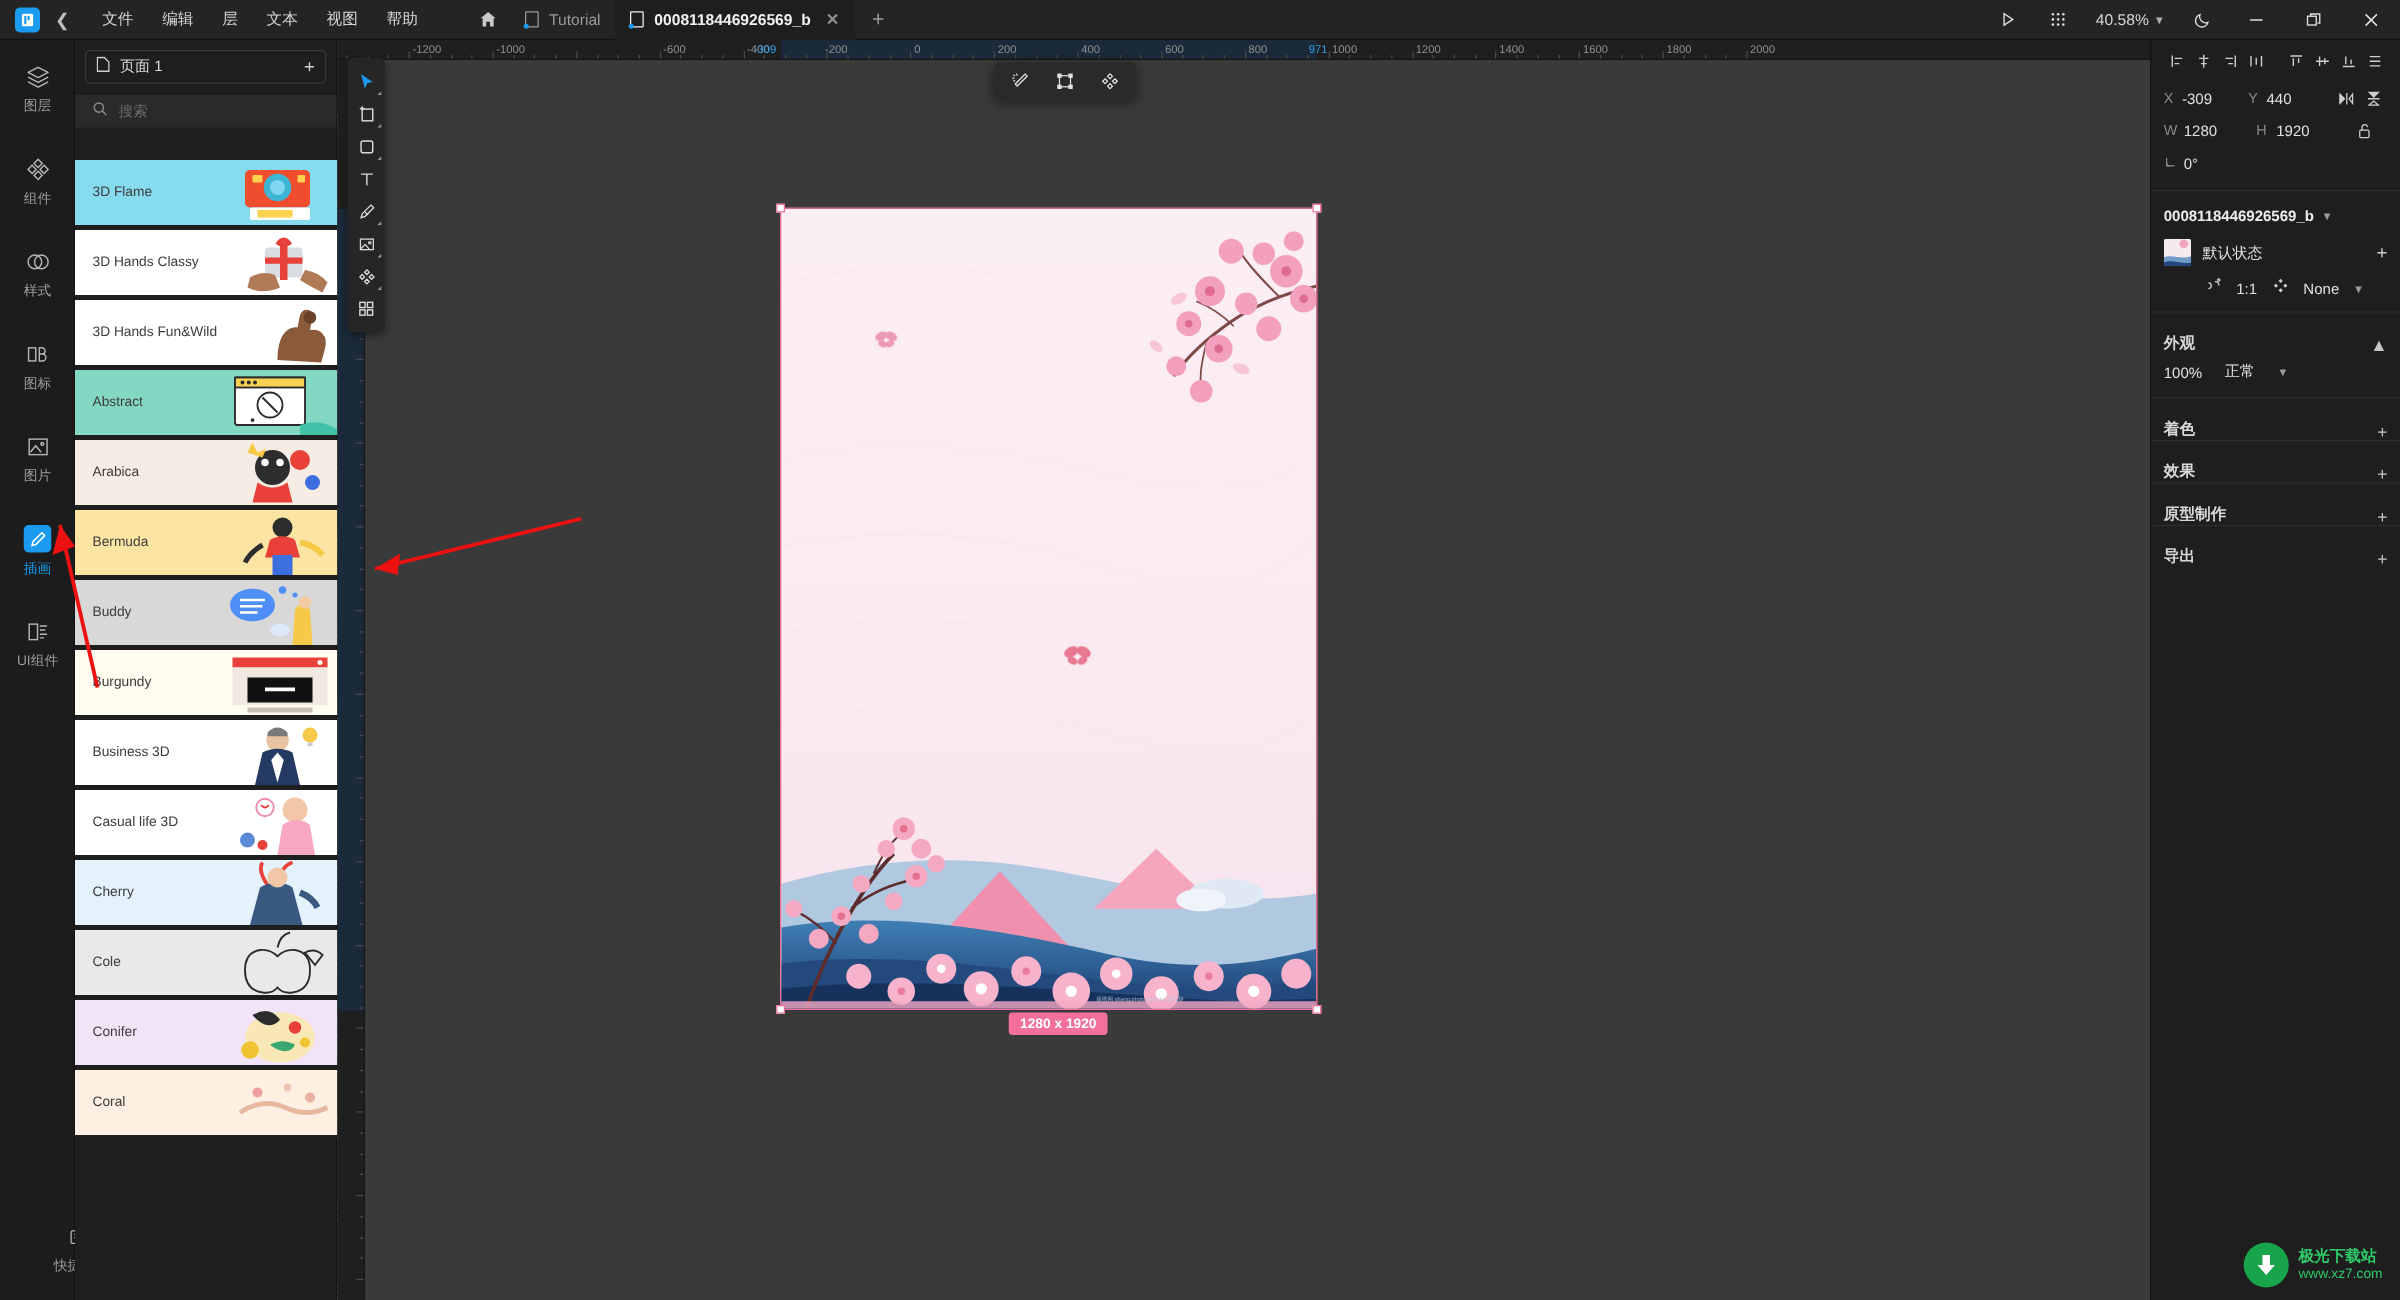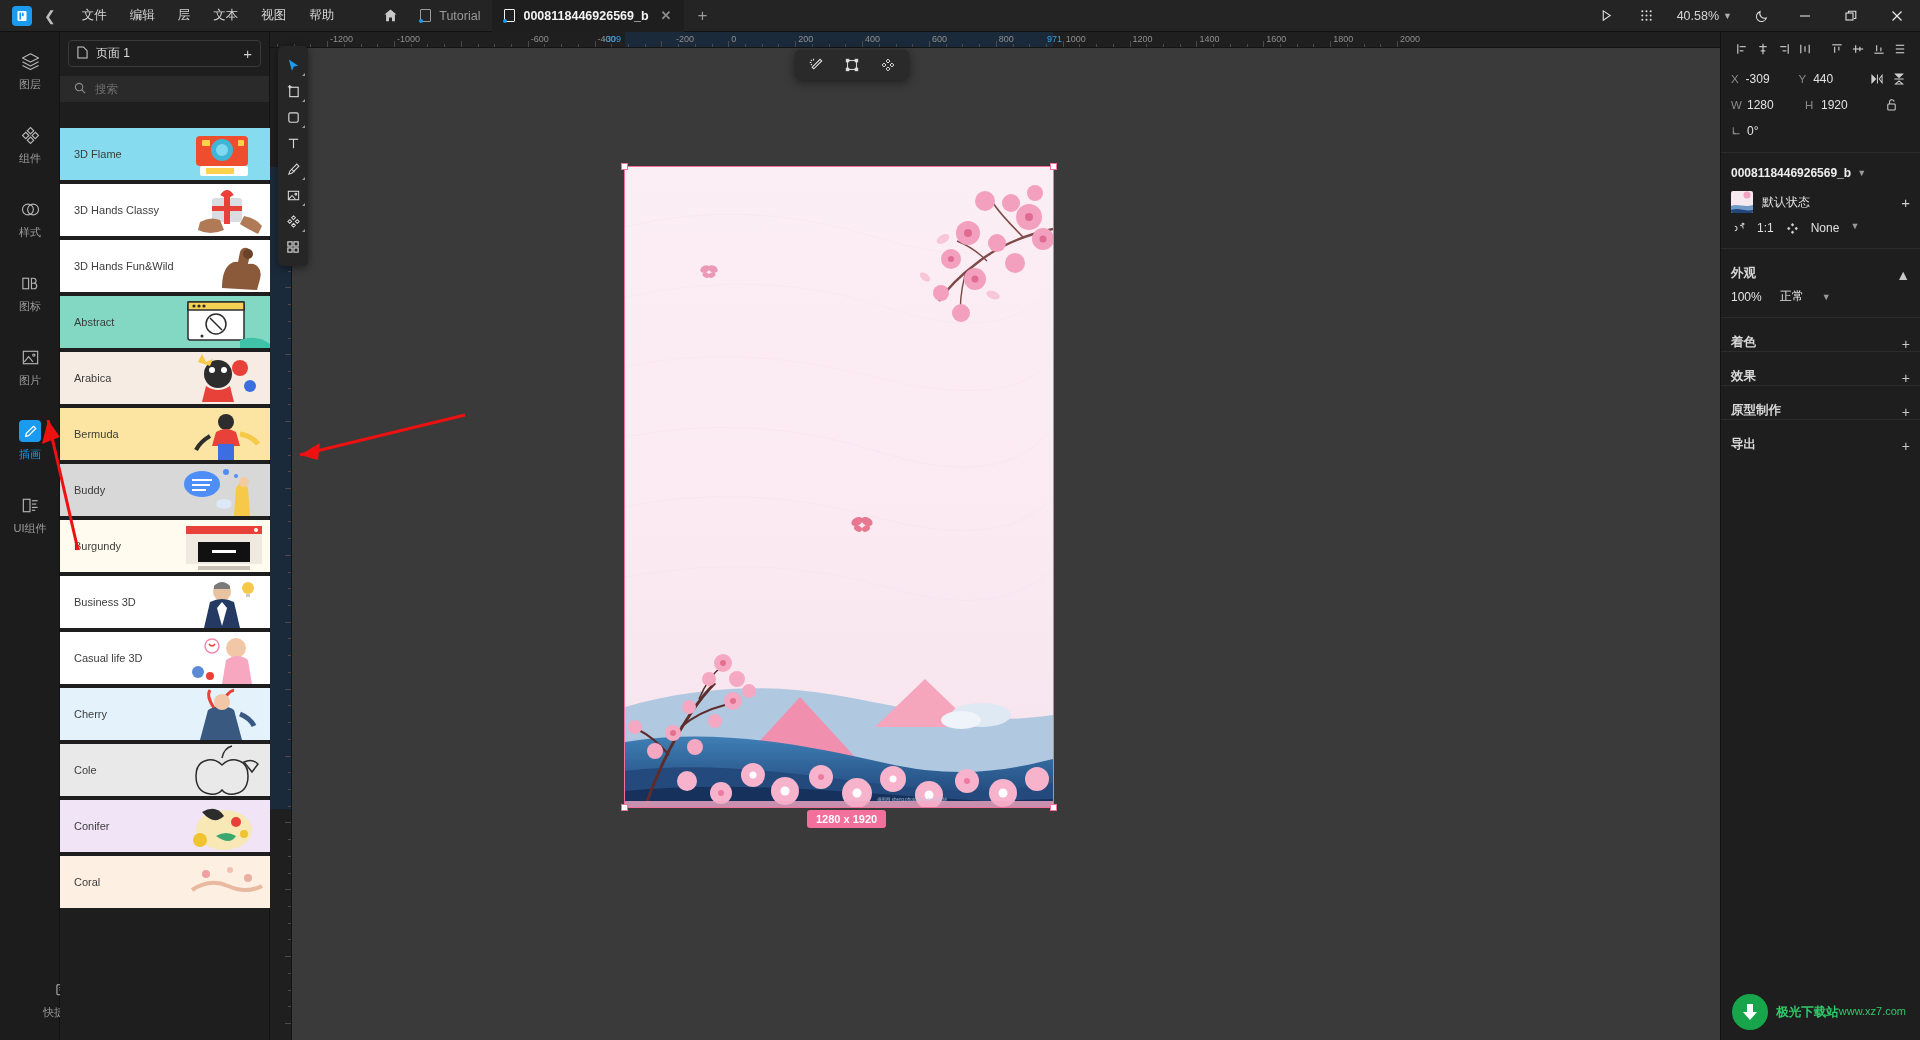--- a/index.html
+++ b/index.html
@@ -161,40 +161,40 @@
   .xy-val { width:58px; color:#e2e2e2; font-size:12px; cursor:text; }
   .xy-ico { width:24px; display:flex; align-items:center; justify-content:center; color:#cfcfcf; cursor:pointer; }
   .rdiv { height:1px; background:#2c2c2c; margin:8px 0; }
   .namerow { display:flex; align-items:center; padding:0 10px; height:24px; gap:6px; }
   .namerow .nv { font-size:12px; color:#ededed; font-weight:bold; }
   .caret { font-size:9px; color:#9a9a9a; }
   .staterow { display:flex; align-items:center; padding:6px 10px 4px; gap:9px; }
   .thumb { width:22px; height:22px; border-radius:2px; overflow:hidden; flex:0 0 auto; }
   .staterow .sl { font-size:12px; color:#e0e0e0; flex:1; }
   .staterow .sp { font-size:15px; color:#cfcfcf; cursor:pointer; line-height:1; }
-  .ratiorow { display:flex; align-items:flex-start; padding:4px 10px 8px; gap:11px; }
+  .ratiorow { display:flex; align-items:center; padding:4px 10px 8px; gap:11px;margin-left:32px; }
   .ratiorow .rv { font-size:12px; color:#e0e0e0; }
   .ratiorow .rn { font-size:12px; color:#e0e0e0; }
   .secthead {
     display:flex; align-items:flex-end; height:34px; padding:0 10px;
     border-top:1px solid #2c2c2c; cursor:pointer;
   }
   .secthead .st { font-size:12.5px; color:#d8d8d8; flex:1; font-weight:bold; }
   .secthead .sa { font-size:14px; color:#c8c8c8; line-height:1; }
   .opacityrow { display:flex; align-items:center; padding:6px 10px 12px; gap:18px; }
   .opacityrow .ov { font-size:12px; color:#e4e4e4; }
   .opacityrow .om { font-size:12px; color:#e4e4e4; }
 
   
   .annot { position:absolute; left:0; top:0; width:1920px; height:1040px; pointer-events:none; z-index:50; }
 
   
   .wm { position:absolute; right:14px; bottom:10px; display:flex; align-items:center; gap:8px; z-index:60; }
   .wm-circ { width:36px; height:36px; border-radius:50%; background:#18a44a; display:flex; align-items:center; justify-content:center; }
-  .wm-txt { display:flex; line-height:1.15; }
+  .wm-txt { display:flex; flex-direction:column; line-height:1.15; }
   .wm-t1 { font-size:12.5px; color:#2fc96a; font-weight:bold; }
   .wm-t2 { font-size:11px; color:#2fc96a; }
 </style>
 </head>
 <body>
 
 <div id="app">
 
   <div class="topbar">
     <div class="logo-box">
@@ -569,21 +569,21 @@
         <div class="rt" style="left: 260.697px; top: 2px;">-600</div>
         <div class="rtick" style="left: 274.416px; bottom: 0px; width: 1px; height: 3px;"></div>
         <div class="rtick" style="left: 291.134px; bottom: 0px; width: 1px; height: 3px;"></div>
         <div class="rtick" style="left: 307.853px; bottom: 0px; width: 1px; height: 3px;"></div>
         <div class="rtick" style="left: 324.572px; bottom: 0px; width: 1px; height: 6px;"></div>
         <div class="rt" style="left: 327.572px; top: 2px;">-400</div>
         <div class="rtick" style="left: 341.291px; bottom: 0px; width: 1px; height: 3px;"></div>
         <div class="rtick" style="left: 358.009px; bottom: 0px; width: 1px; height: 3px;"></div>
         <div class="rtick" style="left: 374.728px; bottom: 0px; width: 1px; height: 3px;"></div>
         <div class="rtick" style="left: 391.447px; bottom: 0px; width: 1px; height: 6px;"></div>
-        <div class="rt" style="left: 406px; top: 2px;">-200</div>
+        <div class="rt" style="left: 390px; top: 2px;">-200</div>
         <div class="rtick" style="left: 408.166px; bottom: 0px; width: 1px; height: 3px;"></div>
         <div class="rtick" style="left: 424.884px; bottom: 0px; width: 1px; height: 3px;"></div>
         <div class="rtick" style="left: 441.603px; bottom: 0px; width: 1px; height: 3px;"></div>
         <div class="rtick" style="left: 458.322px; bottom: 0px; width: 1px; height: 6px;"></div>
         <div class="rt" style="left: 461.322px; top: 2px;">0</div>
         <div class="rtick" style="left: 475.041px; bottom: 0px; width: 1px; height: 3px;"></div>
         <div class="rtick" style="left: 491.759px; bottom: 0px; width: 1px; height: 3px;"></div>
         <div class="rtick" style="left: 508.478px; bottom: 0px; width: 1px; height: 3px;"></div>
         <div class="rtick" style="left: 525.197px; bottom: 0px; width: 1px; height: 6px;"></div>
         <div class="rt" style="left: 528.197px; top: 2px;">200</div>

